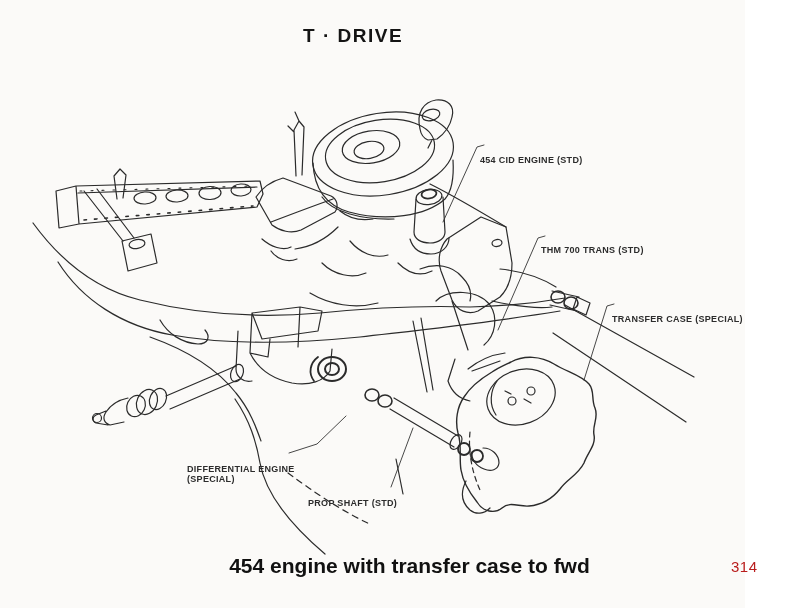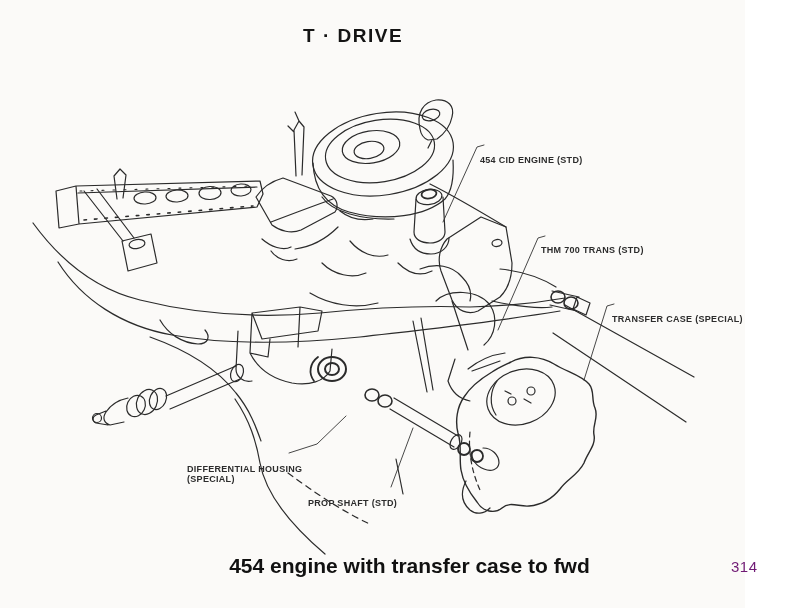--- a/index.html
+++ b/index.html
@@ -14,21 +14,21 @@
   .lbl{position:absolute;font-size:9px;font-weight:600;letter-spacing:.3px;
        color:#2c2c2c;white-space:nowrap;line-height:10px;margin-top:19px;}
   .lbl-engine{left:480px;top:136px;}
   .lbl-thm{left:541px;top:226px;}
   .lbl-transfer{left:612px;top:295px;}
   .lbl-diff{left:187px;top:445px;}
   .lbl-prop{left:308px;top:479px;}
   .caption{position:absolute;left:0;top:554px;width:745px;text-align:center;
            font-size:21px;font-weight:700;color:#111;padding-left:37px;}
   .page-number{position:absolute;left:731px;top:558px;font-size:15px;
-               color:#701a75;letter-spacing:.5px;}
+               color:#b91c1c;letter-spacing:.5px;}
   svg *{vector-effect:none;}
 </style>
 </head>
 <body>
 
 <div class="page">
   <div class="scan-area"></div>
 
   <svg class="drawing" width="810" height="608" viewBox="0 0 810 608" fill="none" stroke="#2b2b2b" stroke-width="1.2" stroke-linecap="round" stroke-linejoin="round">
 
@@ -143,20 +143,20 @@
       <path d="M391,487 L413,428"></path>
     </g>
   </svg>
 
   <div class="title">T · DRIVE</div>
 
   <div class="lbl lbl-engine">454 CID ENGINE (STD)</div>
   <div class="lbl lbl-thm">THM 700 TRANS (STD)</div>
   <div class="lbl lbl-transfer">TRANSFER CASE (SPECIAL)</div>
   <div class="lbl lbl-diff">
-    <div>DIFFERENTIAL HOUSING</div>
+    <div>DIFFERENTIAL ENGINE</div>
     <div>(SPECIAL)</div>
   </div>
   <div class="lbl lbl-prop">PROP SHAFT (STD)</div>
 
   <div class="caption">454 engine with transfer case to fwd</div>
   <div class="page-number">314</div>
 </div>
 
 </body></html>

